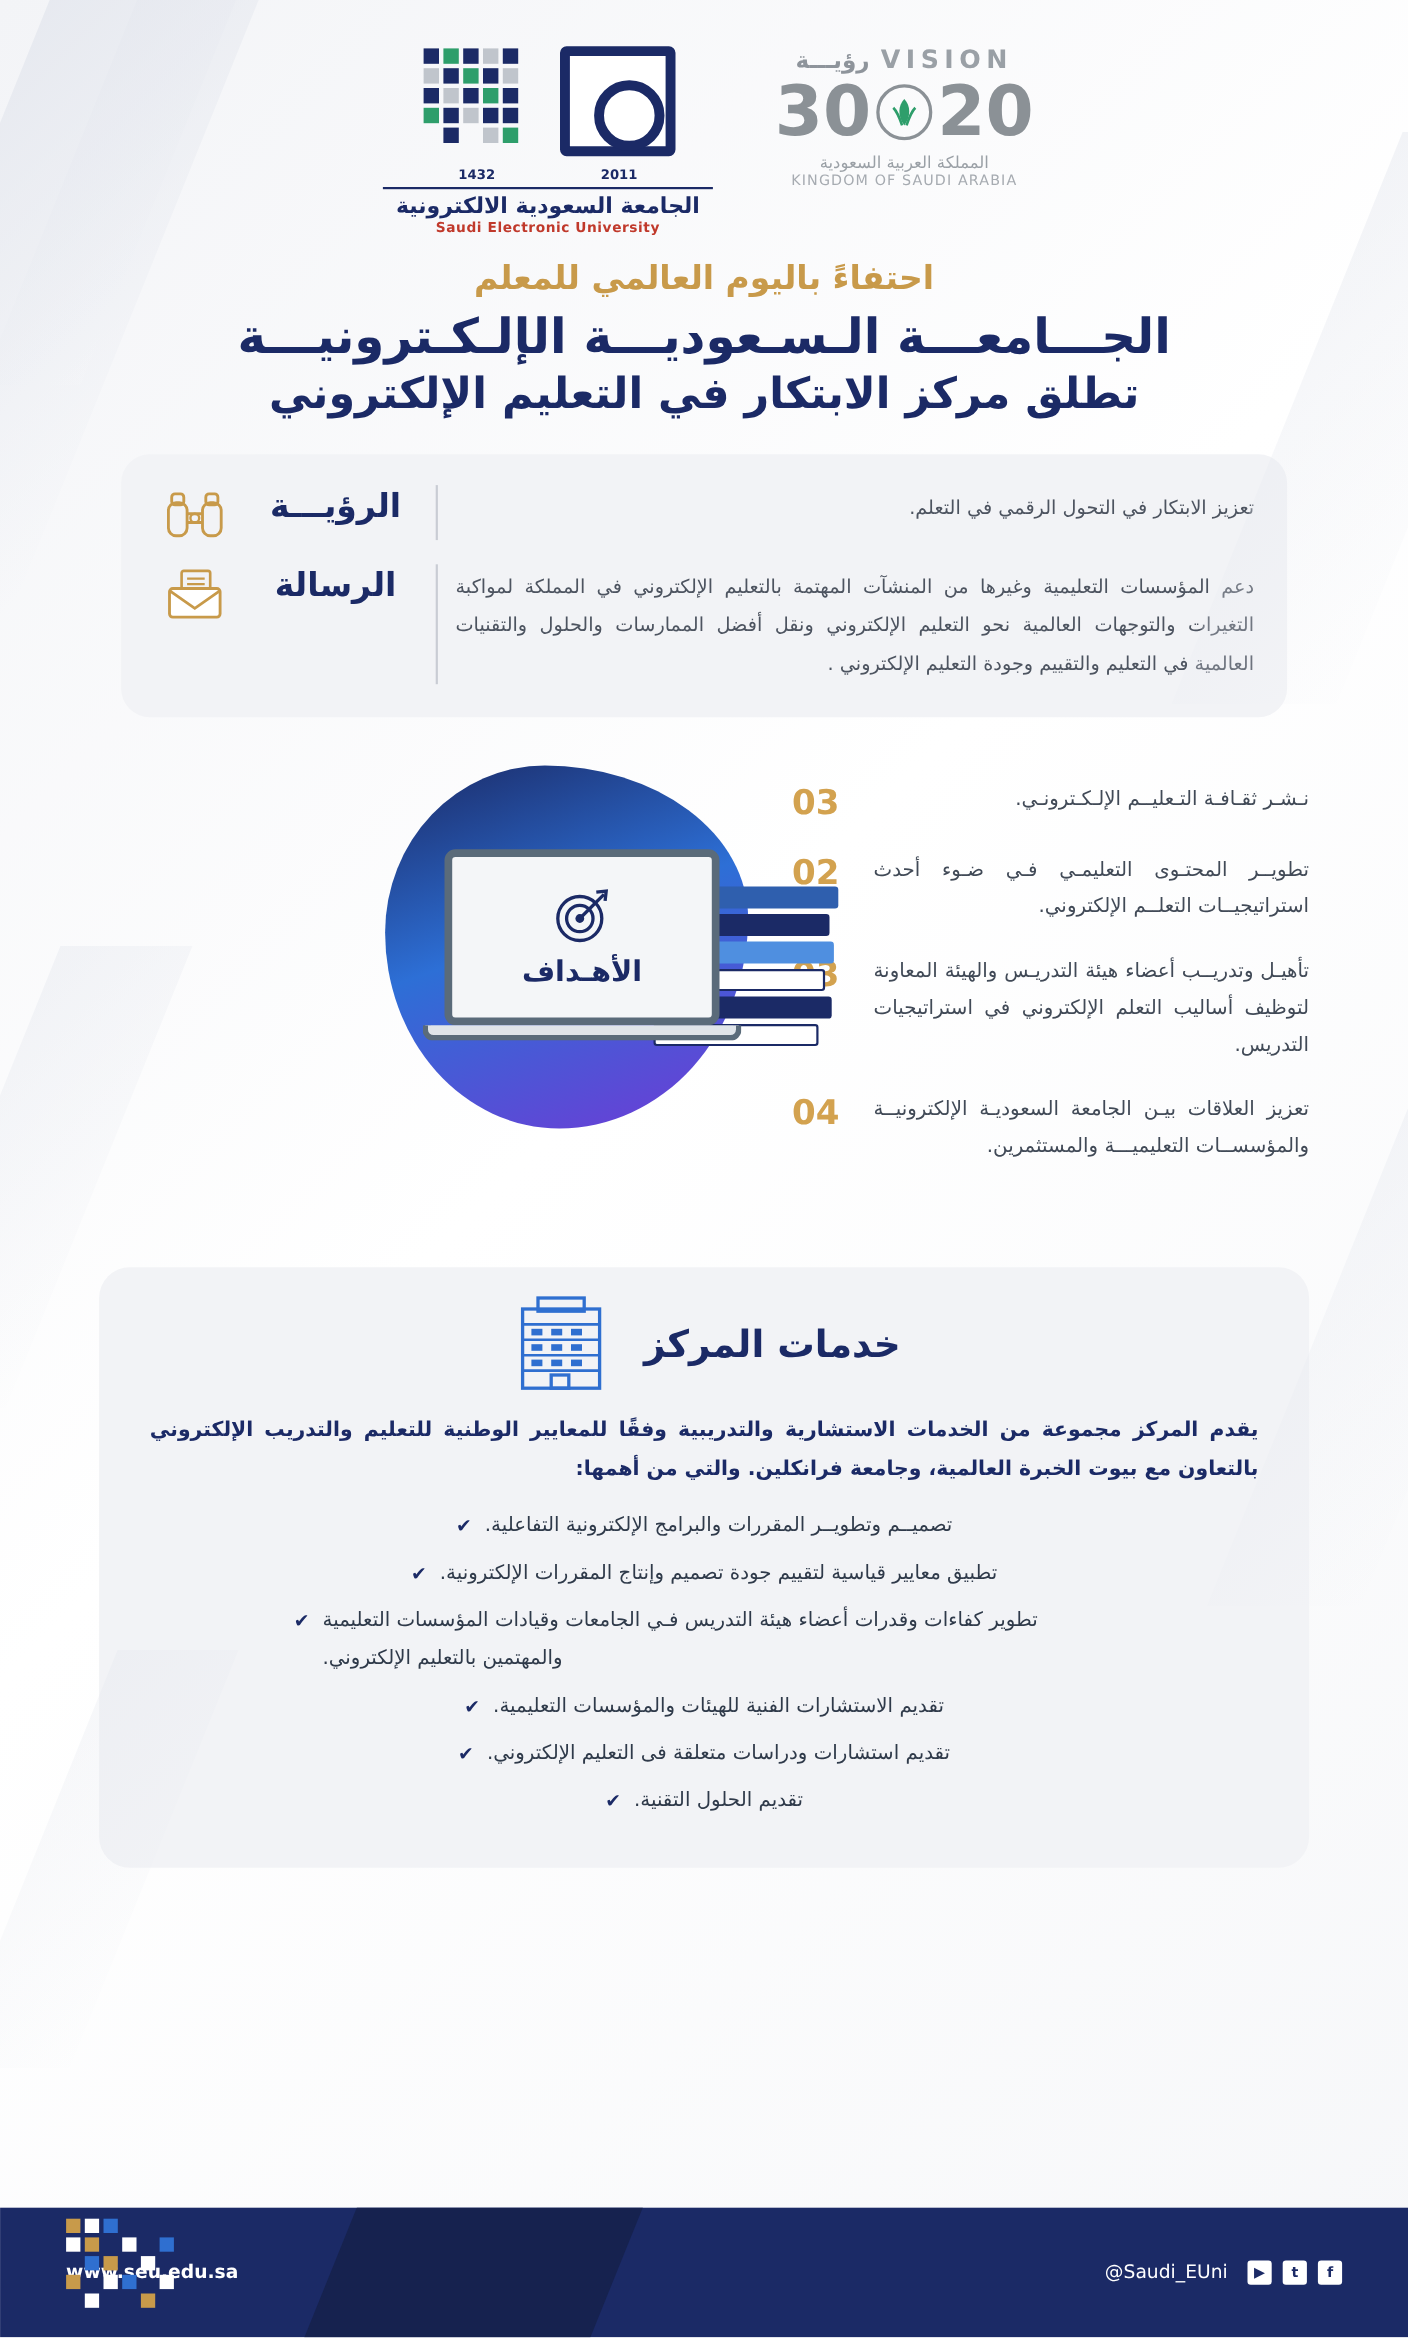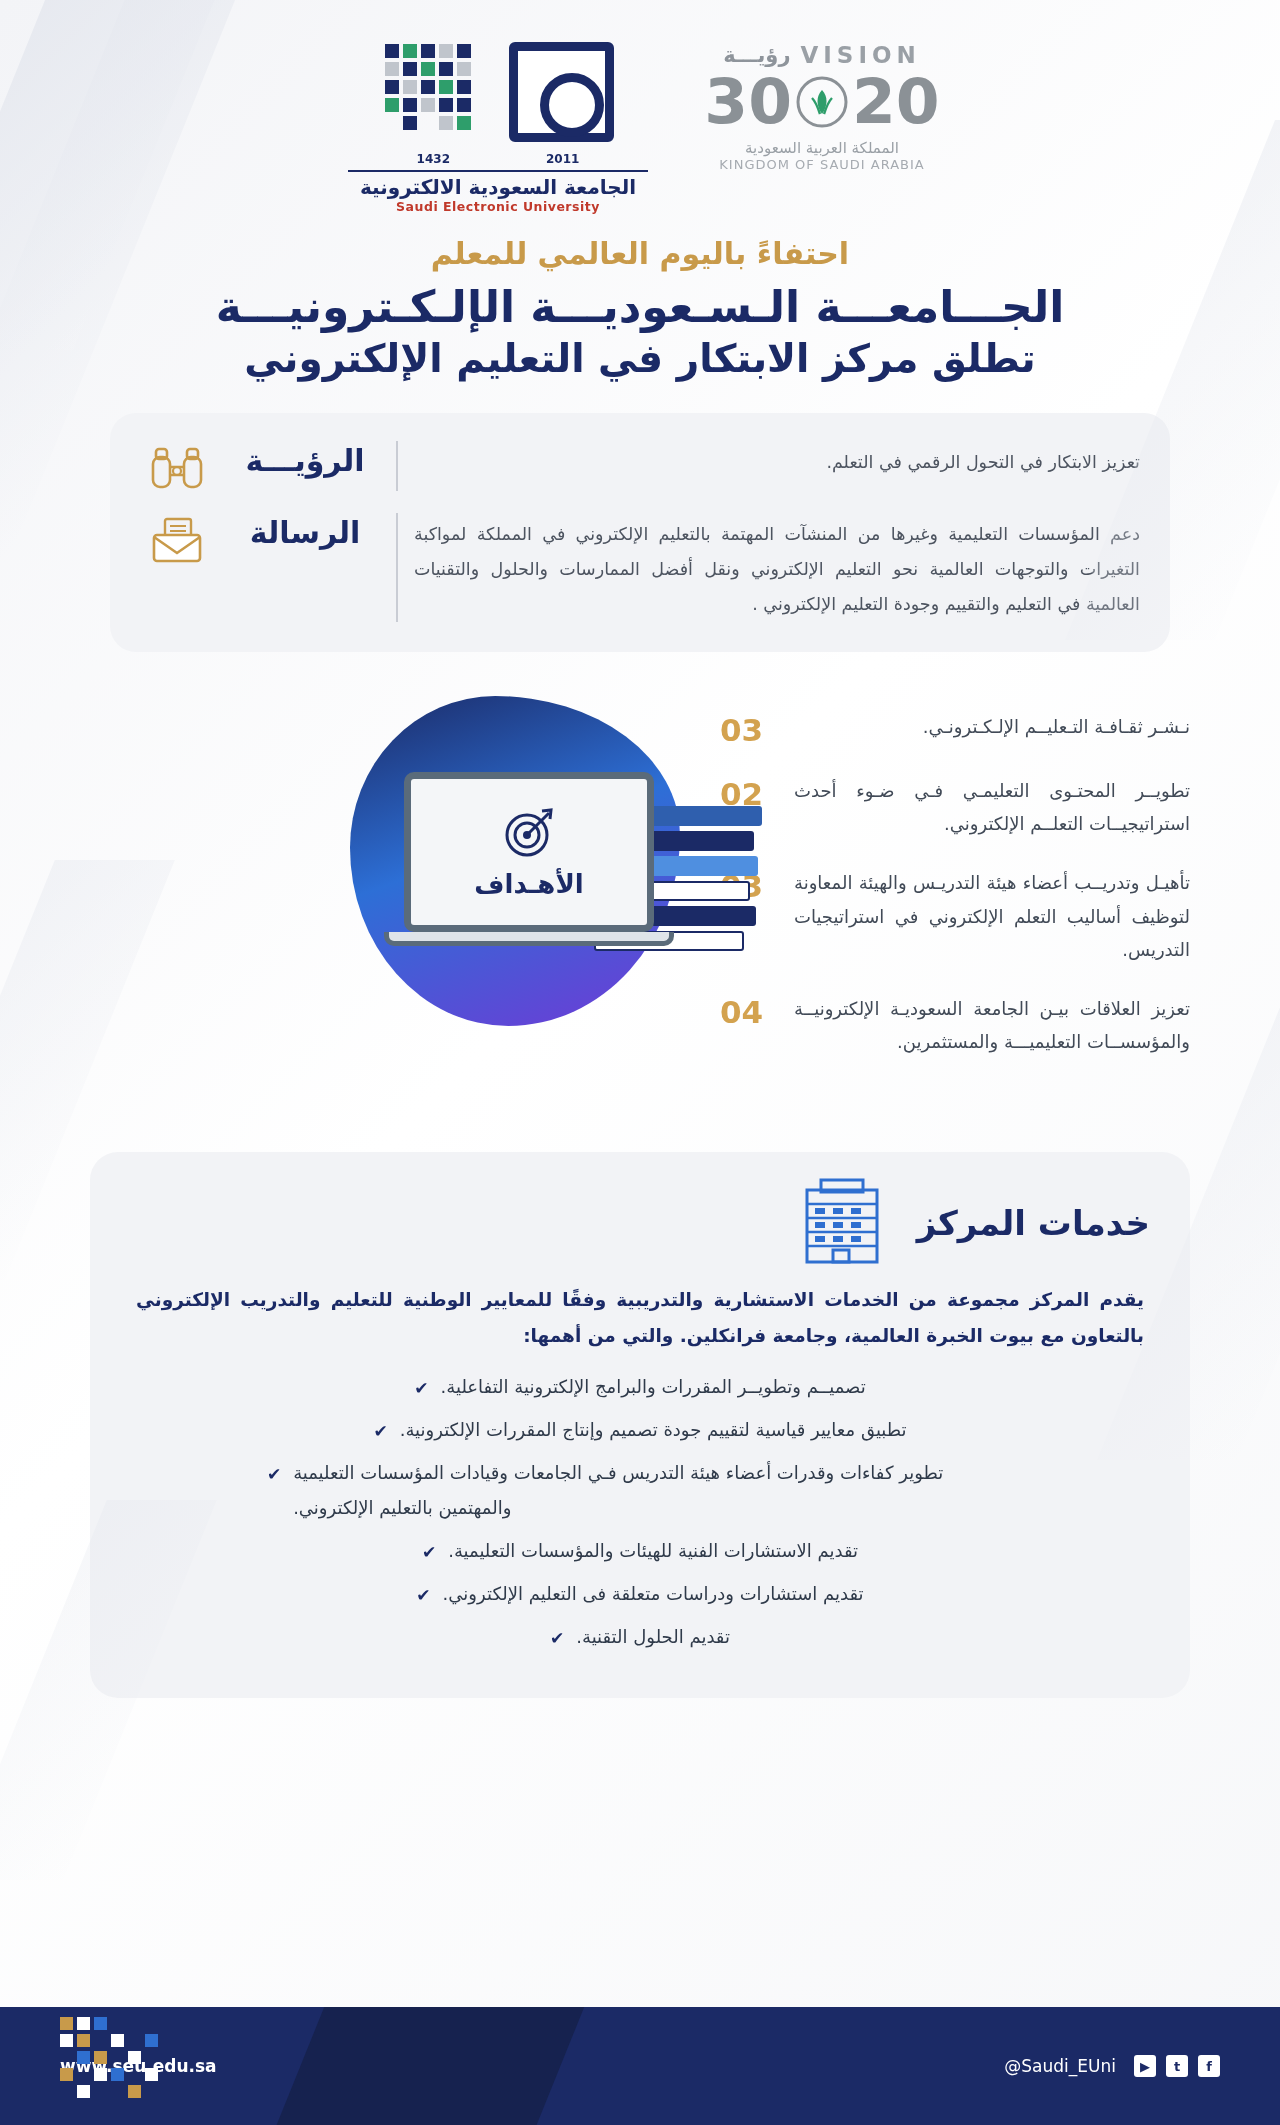--- a/index.html
+++ b/index.html
@@ -149,21 +149,21 @@
   }
   .laptop-label { color:#1b2a66; font-size: 26px; font-weight: 700; }
   .books { position: absolute; right: -42px; top: 120px; width: 190px; }
   .book { height: 20px; border-radius: 3px; margin-bottom: 5px; }
 
   
   .services {
     margin: 36px 90px 0 90px; background: #f2f3f6; border-radius: 28px;
     padding: 26px 40px 34px 40px;
   }
-  .svc-head { display: flex; align-items: center; justify-content: flex-start; gap: 26px; }
+  .svc-head { display: flex; align-items: center; justify-content: center; gap: 26px; }
   .svc-title { color: #1b2a66; font-size: 34px; font-weight: 700; }
   .svc-intro {
     color: #1b2a66; font-size: 18.5px; line-height: 1.95; font-weight: 700;
     text-align: justify; margin-top: 14px; padding: 0 6px;
   }
   .svc-list { margin-top: 16px; padding: 0 24px; }
   .svc-item {
     display: flex; align-items: flex-start; gap: 12px; justify-content: center;
     color: #2f3a4a; font-size: 18px; line-height: 1.9; margin-bottom: 9px;
   }

